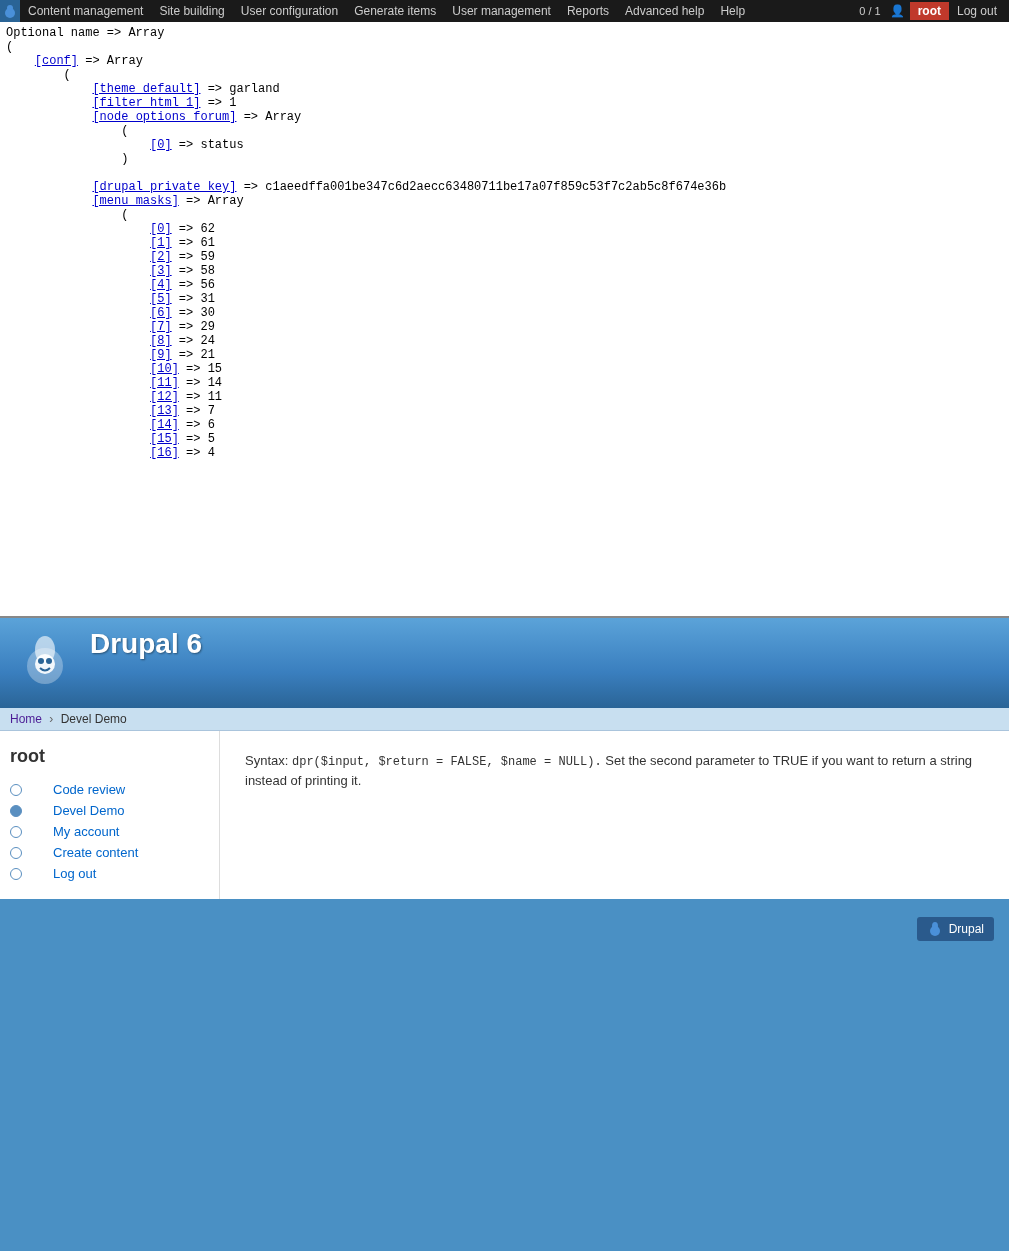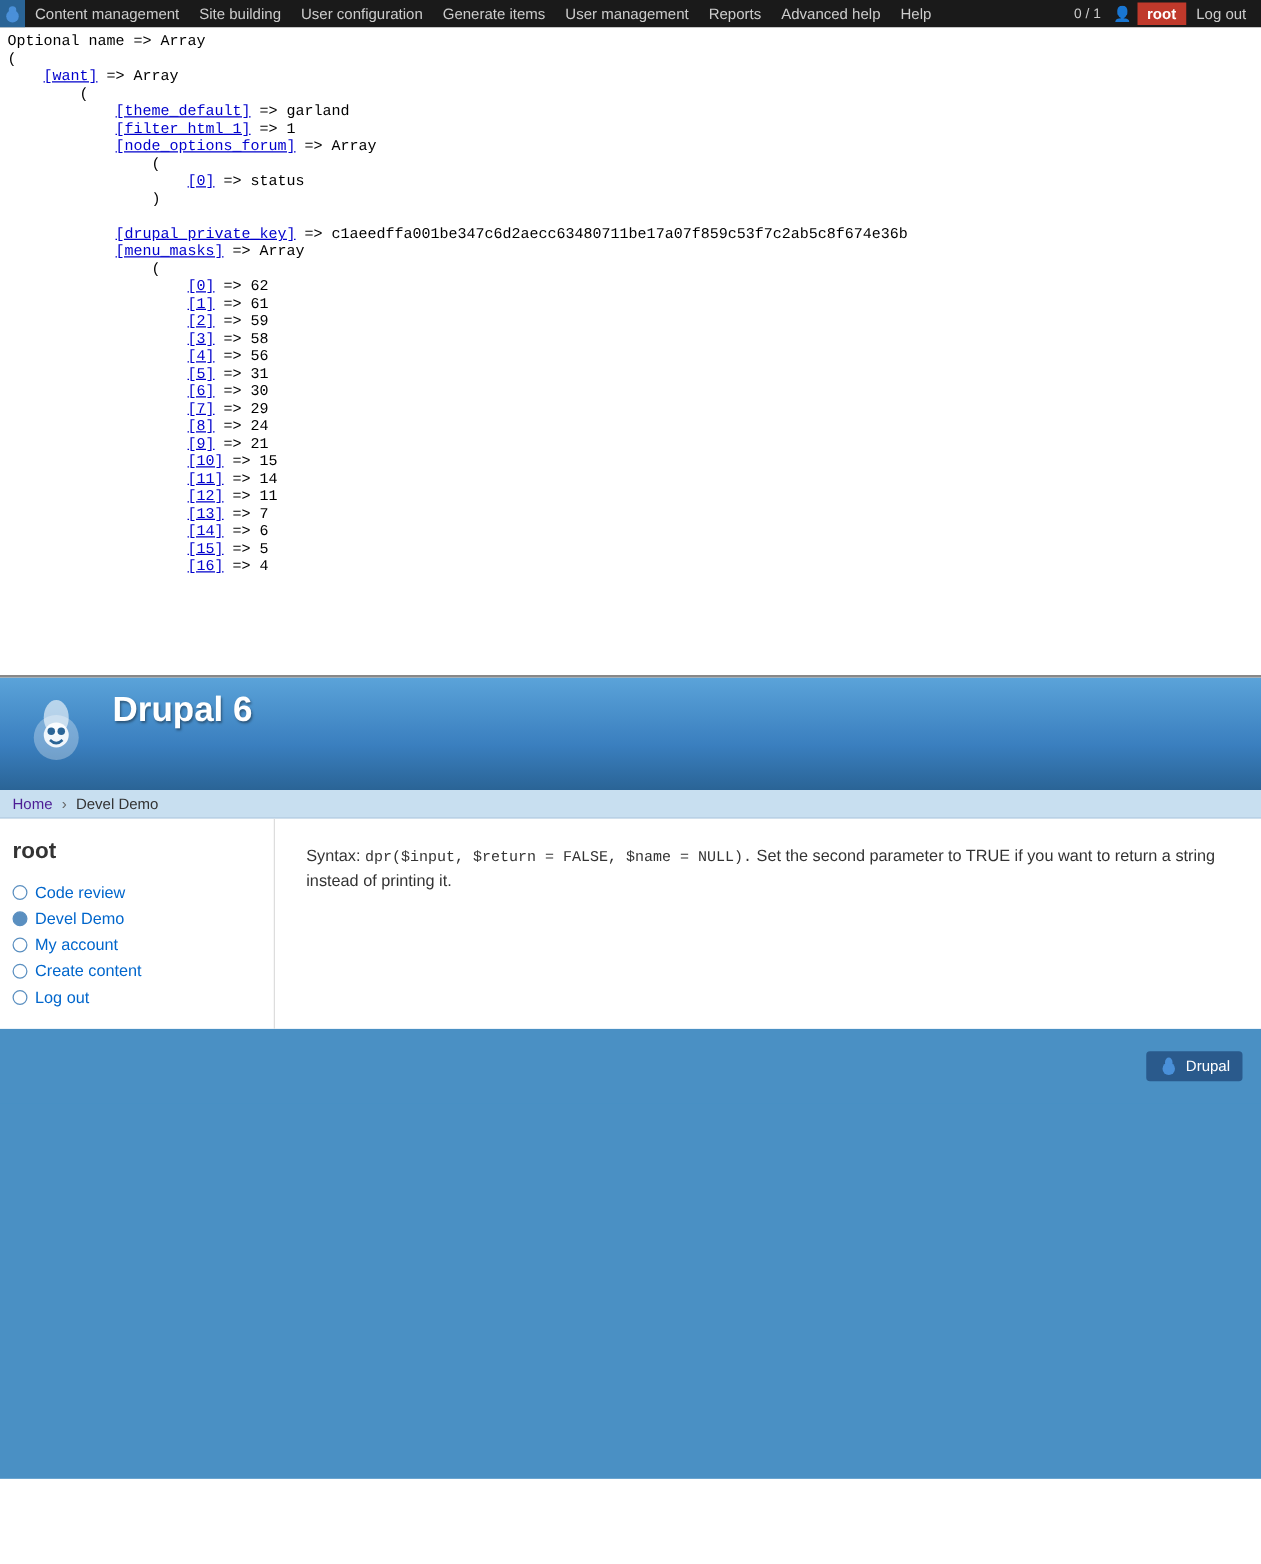--- a/index.html
+++ b/index.html
@@ -62,21 +62,21 @@
       cursor: pointer;
     }
 
     
     #debug-output {
       background: #fff;
       border-bottom: 2px solid #888;
       font-family: 'Courier New', monospace;
       font-size: 12px;
       padding: 4px 6px;
-      height: 520px;
+      height: 596px;
       overflow-y: scroll;
       overflow-x: auto;
       white-space: pre;
       color: #000;
       position: relative;
     }
     #debug-output .link {
       color: #0000cc;
       text-decoration: underline;
       cursor: pointer;
@@ -163,20 +163,21 @@
       background: #fff;
       flex-shrink: 0;
     }
     #sidebar .sidebar-nav-item .bullet.filled {
       background: #5a8fc0;
     }
     #sidebar .sidebar-nav-item a {
       color: #0066cc;
       text-decoration: none;
       font-size: 13px;
+      margin-left: 25px;
     }
 
     
     #main-content {
       flex: 1;
       padding: 20px 25px;
       background: #fff;
     }
     #main-content h1 {
       font-size: 22px;
@@ -265,21 +266,21 @@
   <div class="right-section">
     <span class="alert-count">0 / 1</span>
     <span class="user-icon">👤</span>
     <button class="root-btn">root</button>
     <span class="logout-btn">Log out</span>
   </div>
 </div>
 
 <div id="debug-output">Optional name =&gt; Array
 (
-    <span class="link">[want]</span> =&gt; Array
+    <span class="link">[conf]</span> =&gt; Array
         (
             <span class="link">[theme_default]</span> =&gt; garland
             <span class="link">[filter_html_1]</span> =&gt; 1
             <span class="link">[node_options_forum]</span> =&gt; Array
                 (
                     <span class="link">[0]</span> =&gt; status
                 )
 
             <span class="link">[drupal_private_key]</span> =&gt; c1aeedffa001be347c6d2aecc63480711be17a07f859c53f7c2ab5c8f674e36b
             <span class="link">[menu_masks]</span> =&gt; Array

